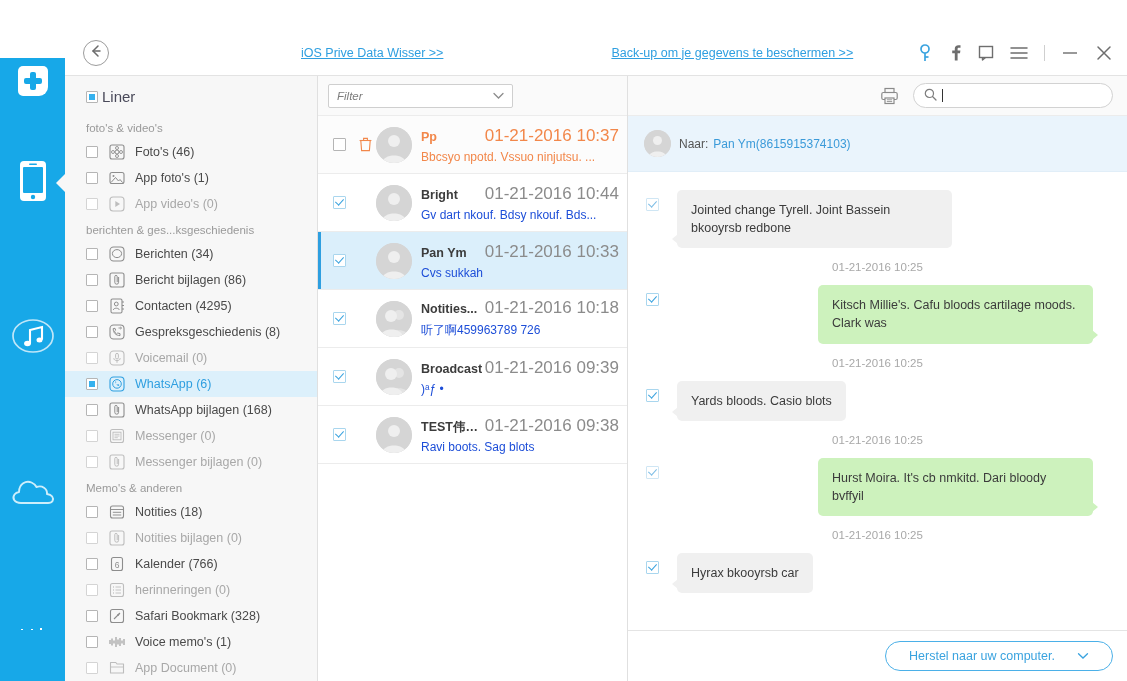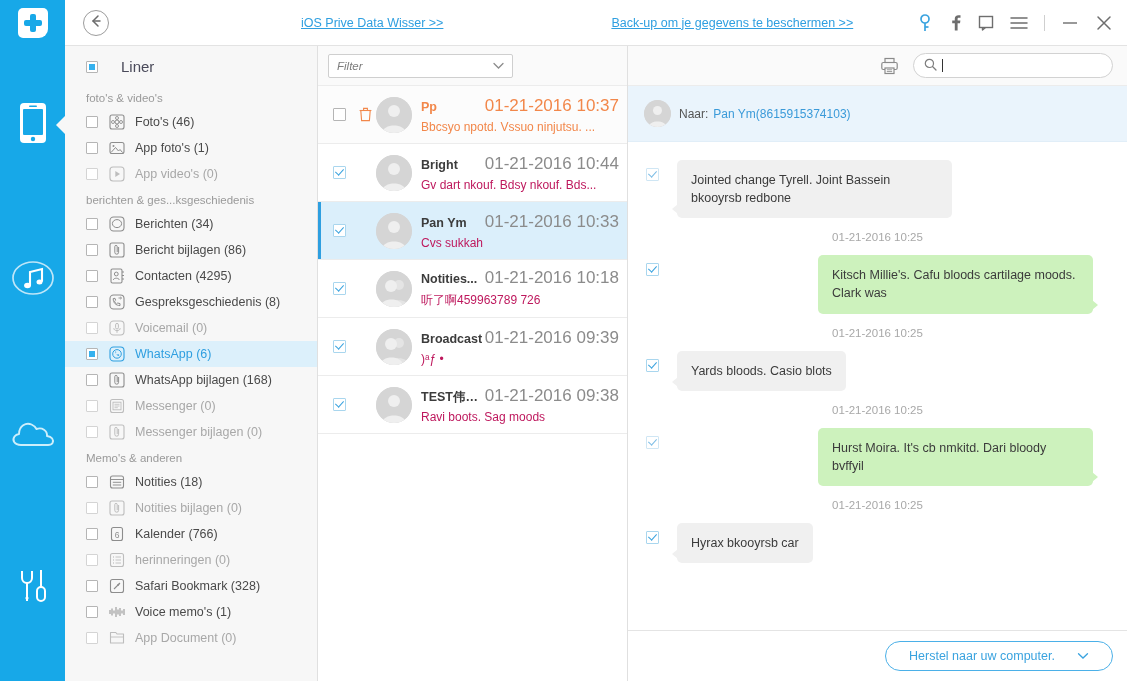--- a/index.html
+++ b/index.html
@@ -7,20 +7,21 @@
     width: 1127px; height: 681px;
     font-family: "Liberation Sans", sans-serif;
     background: #ffffff;
     overflow: hidden;
   }
   .app {
     position: relative;
     width: 1127px; height: 681px;
     display: flex;
     background: #fff;
+    align-items: flex-end;
   }
 
   
   .rail {
     width: 65px;
     background: #17a8e8;
     display: flex;
     flex-direction: column;
     align-items: center;
     flex: 0 0 65px;
@@ -96,21 +97,21 @@
 
   
   .sidebar {
     width: 253px; flex: 0 0 253px;
     background: #f7f7f7;
     border-right: 1px solid #e0e0e0;
     overflow: hidden;
     padding-top: 2px;
   }
   .sidebar-title {
-    display: flex; align-items: center; gap: 23px;
+    display: flex; align-items: center; gap: 4px;
     padding: 10px 0 10px 21px;
     font-size: 15px; color: #4a4a5a;
   }
   .group-label {
     font-size: 11.5px; color: #9a9a9a;
     padding: 7px 0 5px 21px;
     white-space: nowrap;
   }
   .s-item {
     display: flex; align-items: center; gap: 10px;
@@ -202,21 +203,21 @@
   .avatar svg { position: absolute; left: 0; top: 0; }
   .msg-text { flex: 1; min-width: 0; padding-right: 8px; }
   .msg-line1 { display: flex; align-items: baseline; }
   .msg-name {
     font-size: 12.5px; font-weight: bold; color: #3c3c3c;
     white-space: nowrap; overflow: hidden; text-overflow: ellipsis;
     max-width: 120px;
   }
   .msg-time { margin-left: auto; font-size: 17px; color: #8b8b8b; white-space: nowrap; }
   .msg-prev {
-    margin-top: 4px; font-size: 12px; color: #be185d;
+    margin-top: 4px; font-size: 12px; color: #1d4ed8;
     white-space: nowrap; overflow: hidden; text-overflow: ellipsis;
   }
   .msg-row.deleted .msg-name,
   .msg-row.deleted .msg-time,
   .msg-row.deleted .msg-prev { color: #f2874a; }
 
   
   .chatcol { flex: 1; display: flex; flex-direction: column; min-width: 0; background: #fff; }
   .chathead {
     height: 40px; flex: 0 0 40px;
@@ -768,21 +769,21 @@
                   <circle cx="18" cy="18" r="18" fill="#d5d5d5"></circle>
                   <circle cx="18" cy="14" r="6" fill="#efefef"></circle>
                   <path d="M6 36 C7 26 29 26 30 36 Z" fill="#efefef"></path>
                 </svg>
             </div>
             <div class="msg-text">
               <div class="msg-line1">
                 <span class="msg-name">TEST伟@ ...</span>
                 <span class="msg-time">01-21-2016 09:38</span>
               </div>
-              <div class="msg-prev">Ravi boots. Sag moods</div>
+              <div class="msg-prev">Ravi boots. Sag blots</div>
             </div>
           </div>
 
         </div>
       </div>
 
       <div class="chatcol">
         <div class="chathead">
           <span class="print-icon">
             <svg width="19" height="18" viewBox="0 0 19 18">

